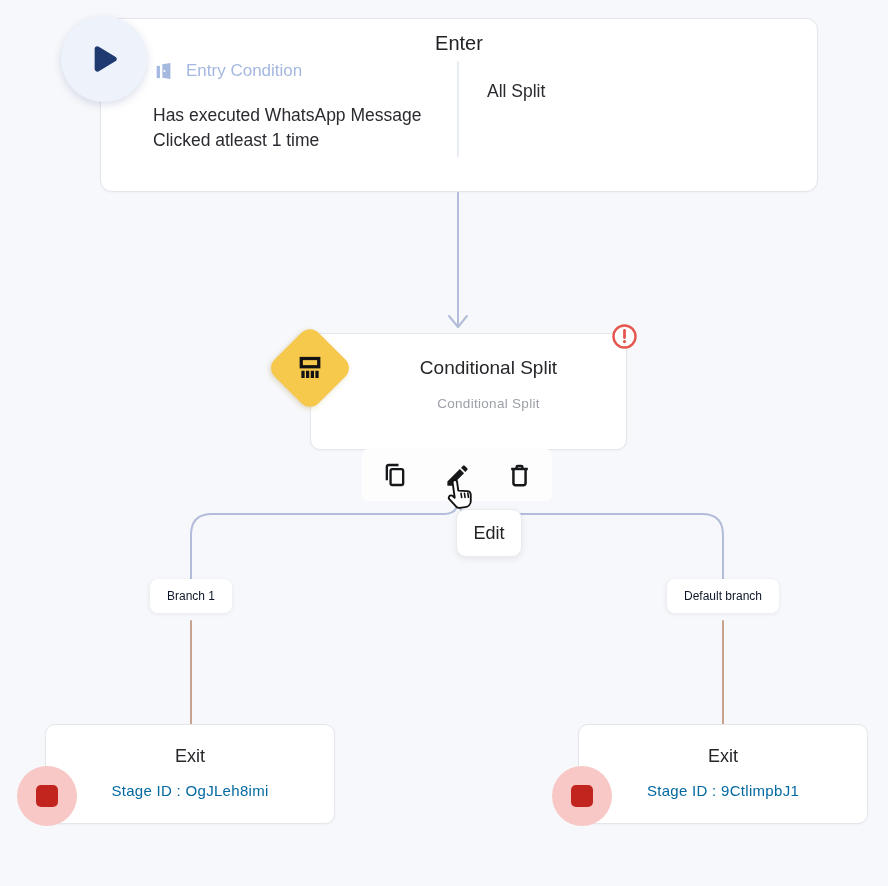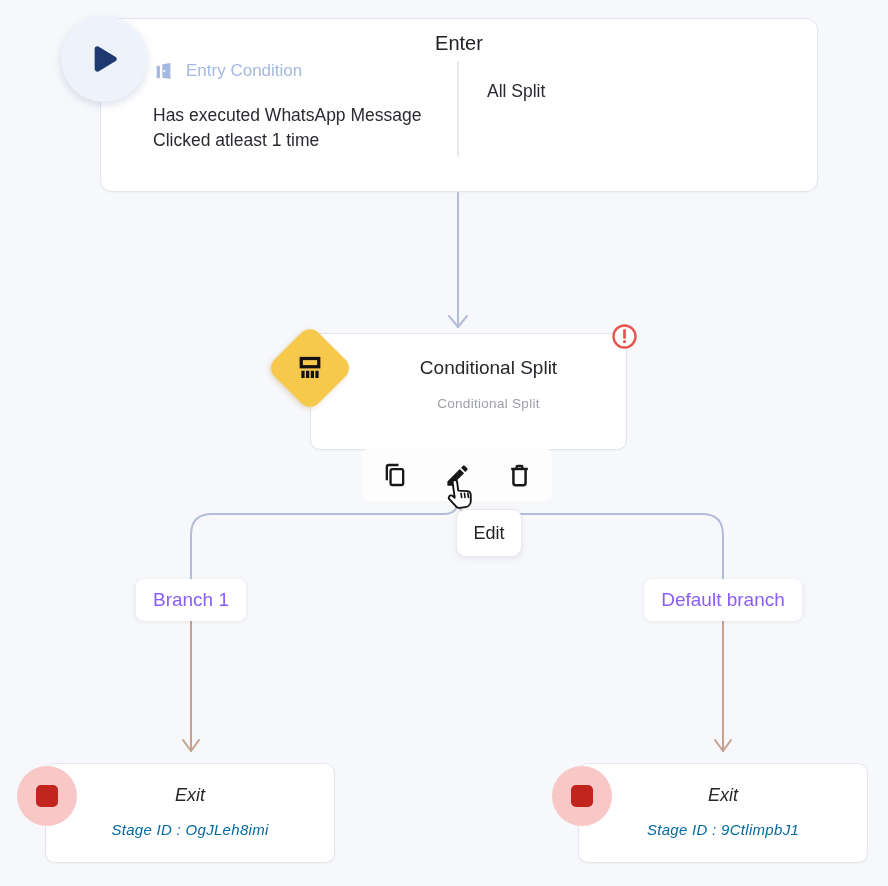--- a/index.html
+++ b/index.html
@@ -58,28 +58,28 @@
     position:absolute;left:456px;top:509px;width:64px;height:46px;background:#fff;
     border:1px solid #ebebef;border-radius:10px;box-shadow:0 2px 7px rgba(0,0,0,.08);
     display:flex;align-items:center;justify-content:center;font-size:18px;font-weight:500;
     color:#222;z-index:5;
   }
   .cursor{position:absolute;left:443px;top:471px;z-index:6;pointer-events:none;}
 
   
   .branch-label{
     position:absolute;top:579px;transform:translateX(-50%);background:#fff;border-radius:8px;
-    padding:10px 17px;font-size:19px;font-weight:500;color:#8b5cf6;z-index:2;
+    padding:10px 17px;font-size:12px;font-weight:500;color:#0f172a;z-index:2;
     box-shadow:0 1px 4px rgba(30,40,70,.08);white-space:nowrap;
   }
   .branch-1{left:191px;}
   .branch-default{left:723px;}
 
   
-  .exit-card{top:763px;width:288px;height:98px;border-radius:10px;font-style:italic;}
+  .exit-card{top:724px;width:288px;height:98px;border-radius:10px;}
   .exit-card.left{left:45px;}
   .exit-card.right{left:578px;}
   .exit-title{position:absolute;left:0;right:0;top:21px;text-align:center;
     font-size:18px;font-weight:500;color:#26272b;}
   .exit-stage{position:absolute;left:0;right:0;top:57px;text-align:center;
     font-size:15px;color:#0369a1;letter-spacing:.3px;}
   .exit-badge{
     position:absolute;top:766px;width:60px;height:60px;border-radius:50%;background:#f8c8c7;
     z-index:3;display:flex;align-items:center;justify-content:center;
   }

